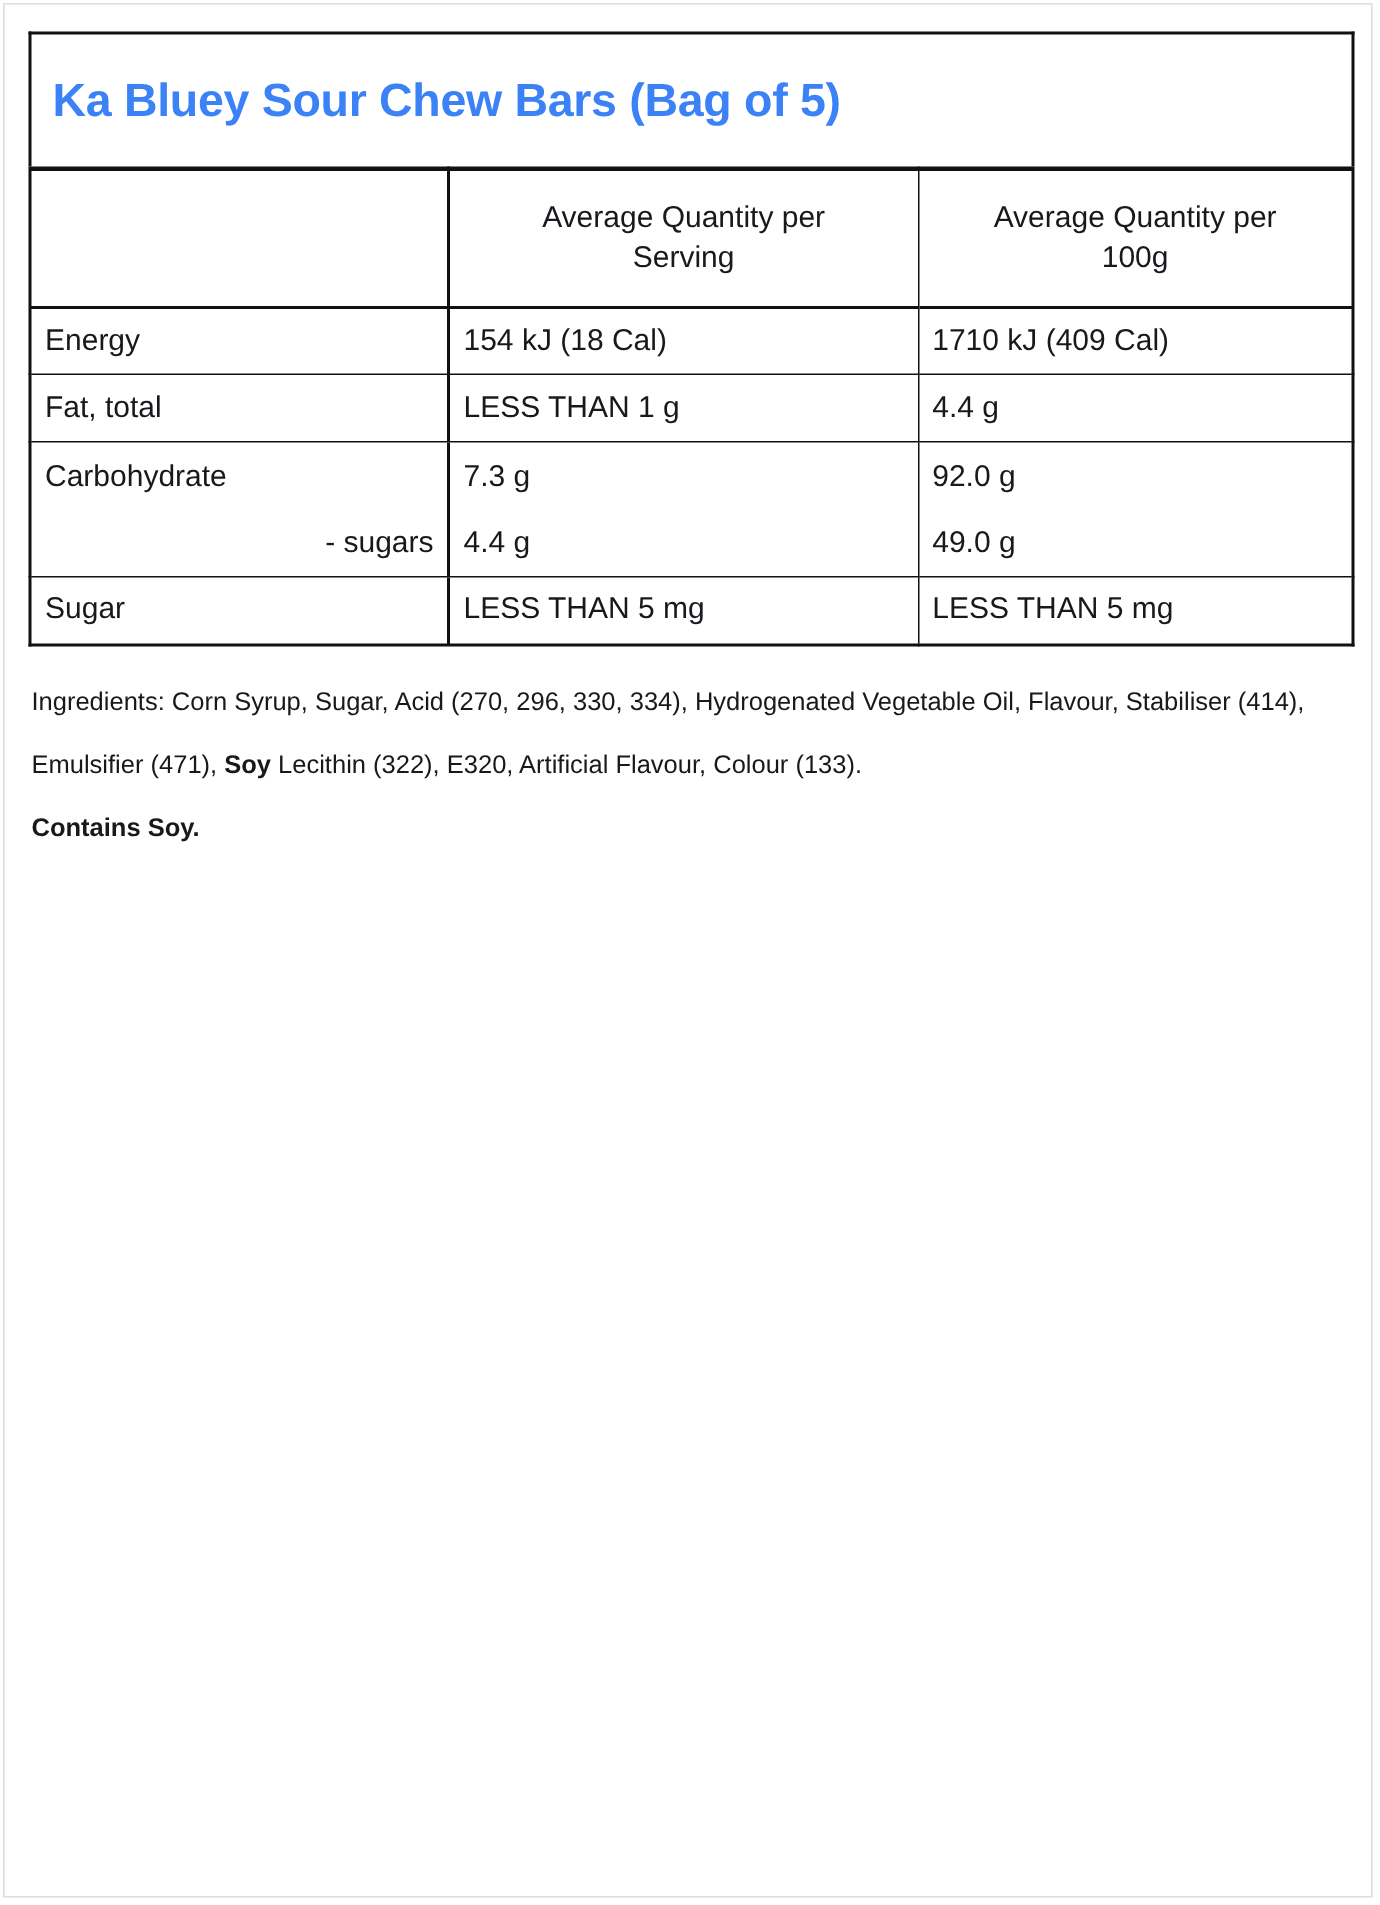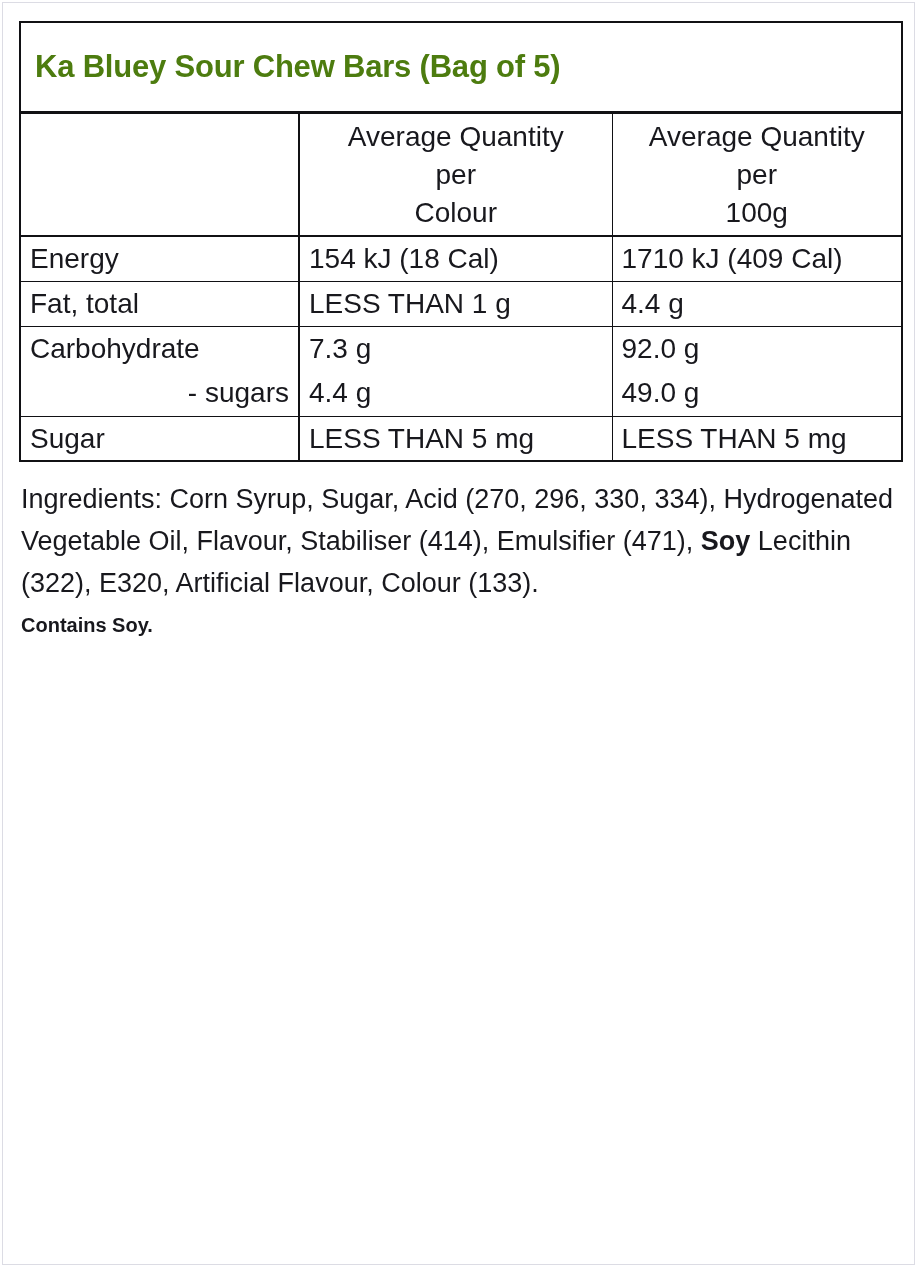--- a/index.html
+++ b/index.html
@@ -43,21 +43,21 @@
     height: 90px;
     display: flex;
     align-items: center;
     padding: 0 14px;
   }
   .product-title {
     font-size: 31px;
     font-weight: bold;
     letter-spacing: -0.2px;
     line-height: 1.1;
-    color: #4d7c0f;
+    color: #3b82f6;
   }
 
   
   .nip-panel {
     border: 2px solid #111114;
     border-top: 3px solid #111114;
     border-bottom: none;
     box-sizing: border-box;
     padding: 16px 8px 10px 8px;
   }
@@ -85,21 +85,21 @@
     border-top: 3px solid #111114;
     box-sizing: border-box;
   }
   table.nutrition col.c-name  { width: 279px; }
   table.nutrition col.c-serv  { width: 313px; }
   table.nutrition col.c-100g  { width: 290px; }
 
   table.nutrition th,
   table.nutrition td {
     border: 1.5px solid #111114;
-    font-size: 28px;
+    font-size: 20px;
     color: #18181d;
     vertical-align: middle;
     box-sizing: border-box;
   }
 
   table.nutrition thead th {
     font-weight: normal;
     text-align: center;
     height: 92px;
     padding: 4px 24px;
@@ -123,27 +123,27 @@
     height: 44px;
   }
   .stack-line.indent { padding-left: 17px; text-align: right; }
 
   
   .ingredients-block {
     margin-top: 16px;
     padding: 0 2px;
   }
   .ingredients-text {
-    font-size: 27px;
+    font-size: 17px;
     line-height: 42px;
     color: #18181d;
   }
   .ingredients-text b { font-weight: bold; }
   .contains-line {
-    font-size: 20px;
+    font-size: 17px;
     line-height: 42px;
     font-weight: bold;
     color: #18181d;
   }
 </style>
 </head>
 <body>
 
 <div class="page">
   <div class="label-block">
@@ -158,21 +158,21 @@
         <col class="c-name">
         <col class="c-serv">
         <col class="c-100g">
       </colgroup>
       <thead>
         <tr>
           <th class="blank"></th>
           <th>
             <span class="hl1">Average Quantity per</span>
             <br>
-            <span class="hl2">Colour</span>
+            <span class="hl2">Serving</span>
           </th>
           <th>
             <span class="hl1">Average Quantity per</span>
             <br>
             <span class="hl2">100g</span>
           </th>
         </tr>
       </thead>
       <tbody>
         <tr>

